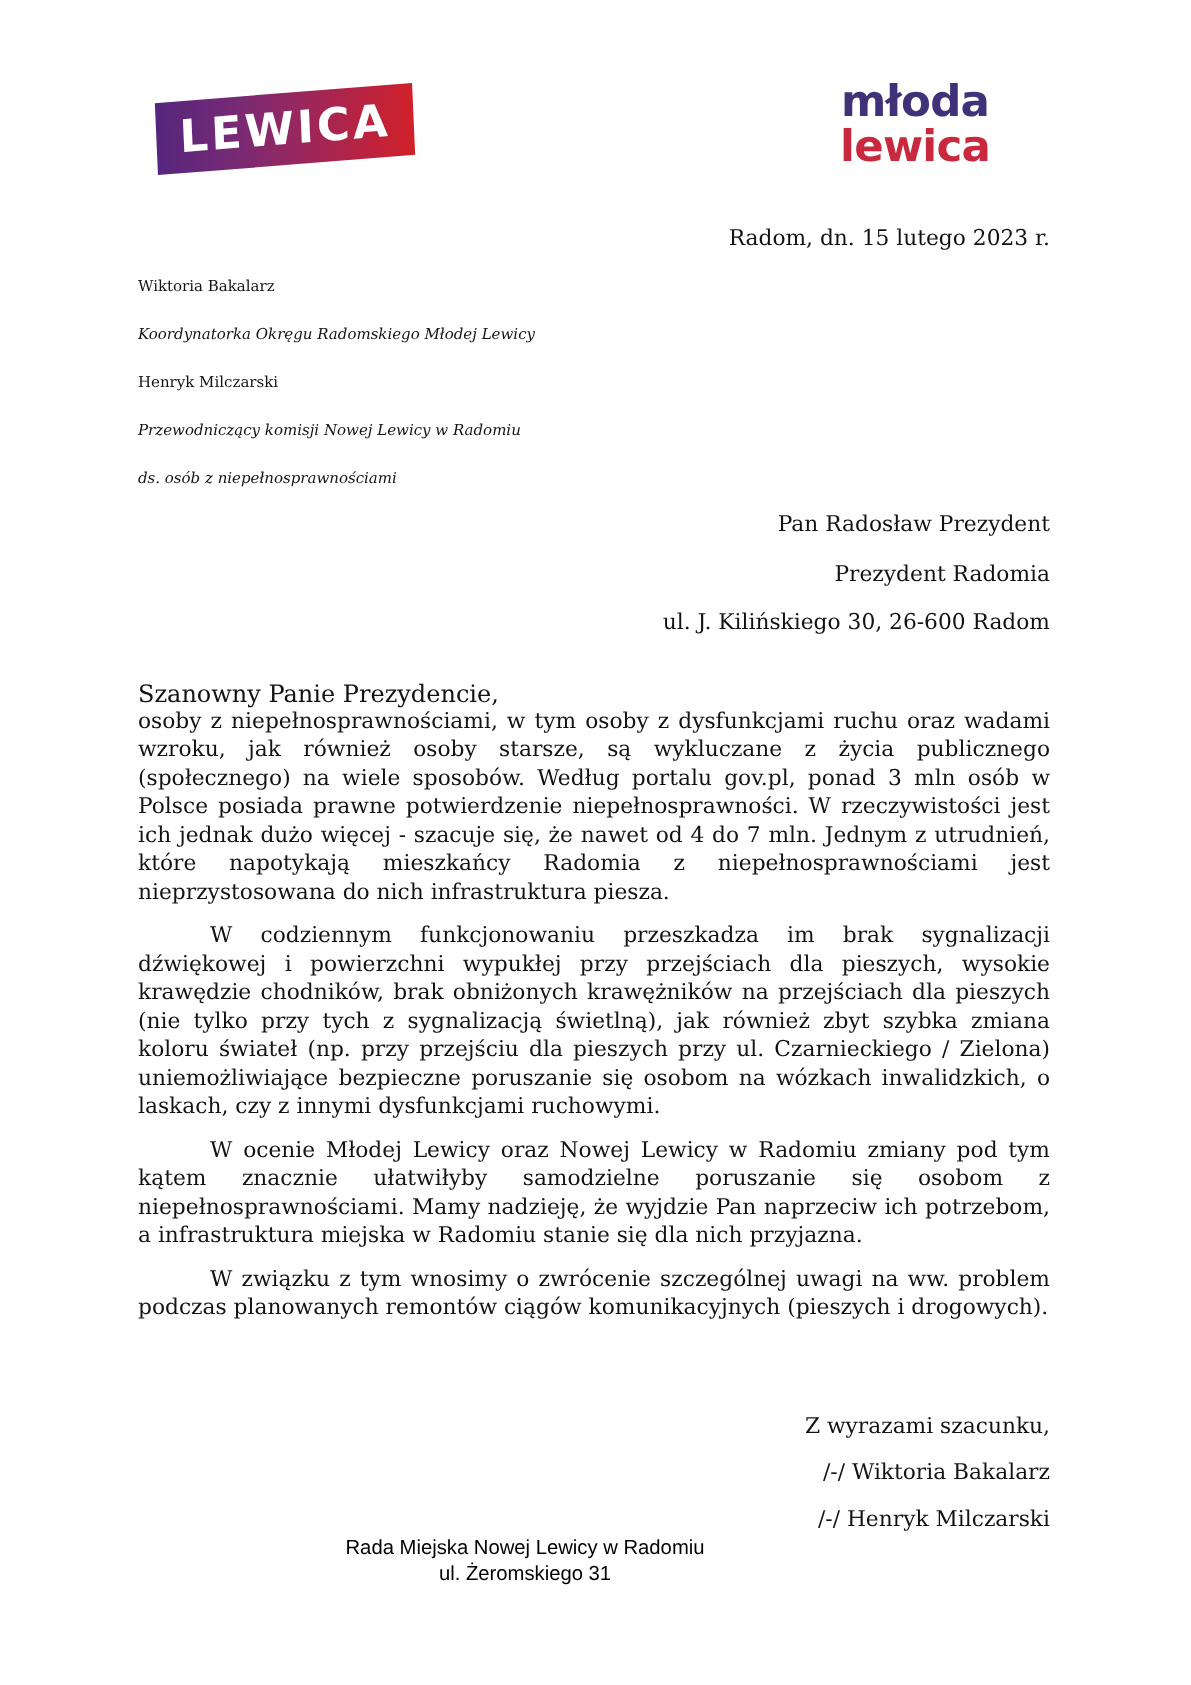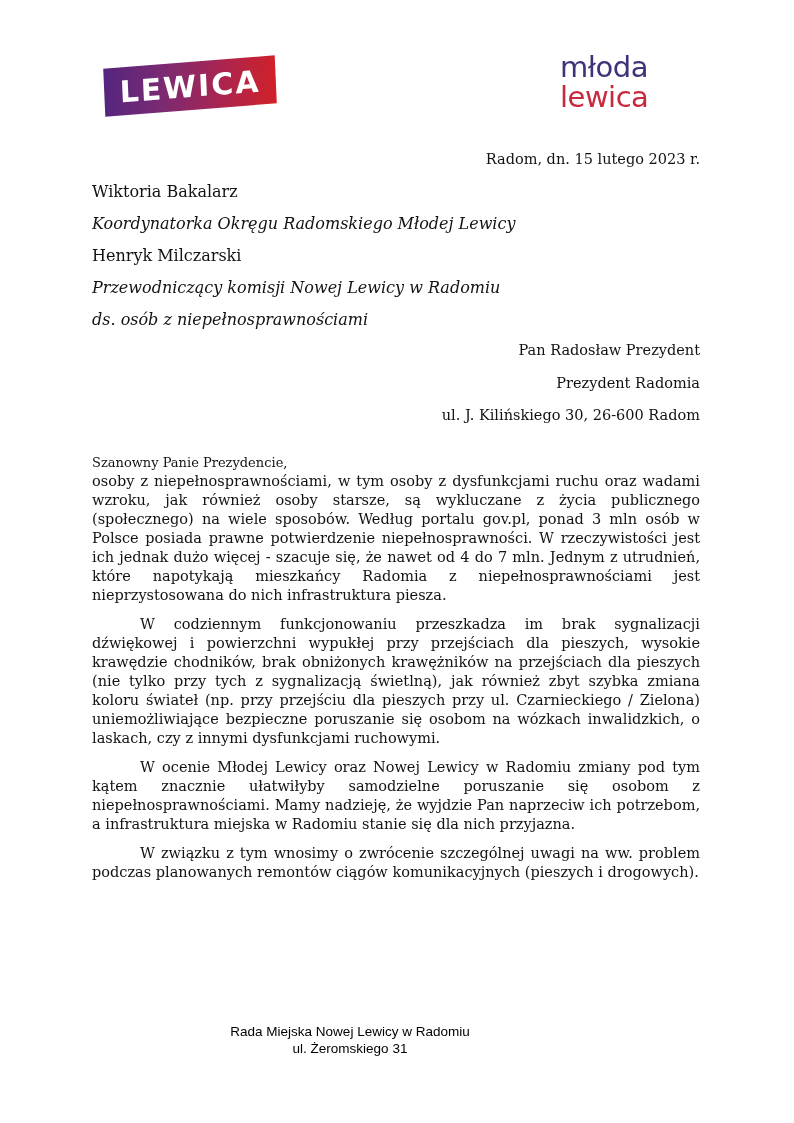--- a/index.html
+++ b/index.html
@@ -18,32 +18,32 @@
     transform:rotate(-4.5deg) skewX(-2deg);
     display:flex;align-items:center;justify-content:center;
   }
   .lewica-banner .txt{
     font-family:"DejaVu Sans","Liberation Sans",sans-serif;
     font-weight:bold;font-size:30px;letter-spacing:2px;color:#ffffff;
   }
   .mloda-logo{
     position:absolute;left:560px;top:52px;
     font-family:"DejaVu Sans","Liberation Sans",sans-serif;
-    font-weight:normal;font-size:29px;line-height:30px;letter-spacing:-0.5px;
+    font-weight:bold;font-size:29px;line-height:30px;letter-spacing:-0.5px;text-align:center;
   }
   .mloda-logo .l1{display:block;color:#3f3278;}
   .mloda-logo .l2{display:block;color:#c8293e;}
   
   .sec{position:absolute;left:92px;width:608px;}
   .sec-date{top:149px;text-align:right;font-size:14.5px;line-height:20px;}
-  .sec-sender{top:176px;font-size:16px;line-height:32px;}
+  .sec-sender{top:176px;font-size:10px;line-height:32px;}
   .sec-sender .it{font-style:italic;}
   .sec-sender div{white-space:nowrap;}
   .sec-recipient{top:334px;text-align:right;font-size:14.5px;line-height:32.5px;}
-  .sec-salutation{top:453px;font-size:13px;line-height:20px;}
+  .sec-salutation{top:453px;font-size:16px;line-height:20px;}
   .sec-body{top:472px;}
   .sec-body p{
     margin:0 0 10px 0;
     font-size:14.5px;line-height:19px;
     text-align:justify;
   }
   .sec-body p.indent{text-indent:48px;}
   .sec-signature{top:936px;text-align:right;font-size:14.5px;line-height:31px;}
   .sec-footer{
     position:absolute;left:0;top:1024px;width:700px;
@@ -84,19 +84,24 @@
 
   <div class="sec sec-salutation">Szanowny Panie Prezydencie,</div>
 
   <div class="sec sec-body">
     <p>osoby z niepełnosprawnościami, w tym osoby z dysfunkcjami ruchu oraz wadami wzroku, jak również osoby starsze, są wykluczane z życia publicznego (społecznego) na wiele sposobów. Według portalu gov.pl, ponad 3 mln osób w Polsce posiada prawne potwierdzenie niepełnosprawności. W rzeczywistości jest ich jednak dużo więcej - szacuje się, że nawet od 4 do 7 mln. Jednym z utrudnień, które napotykają mieszkańcy Radomia z niepełnosprawnościami jest nieprzystosowana do nich infrastruktura piesza.</p>
     <p class="indent">W codziennym funkcjonowaniu przeszkadza im brak sygnalizacji dźwiękowej i powierzchni wypukłej przy przejściach dla pieszych, wysokie krawędzie chodników, brak obniżonych krawężników na przejściach dla pieszych (nie tylko przy tych z sygnalizacją świetlną), jak również zbyt szybka zmiana koloru świateł (np. przy przejściu dla pieszych przy ul. Czarnieckiego / Zielona) uniemożliwiające bezpieczne poruszanie się osobom na wózkach inwalidzkich, o laskach, czy z innymi dysfunkcjami ruchowymi.</p>
     <p class="indent">W ocenie Młodej Lewicy oraz Nowej Lewicy w Radomiu zmiany pod tym kątem znacznie ułatwiłyby samodzielne poruszanie się osobom z niepełnosprawnościami. Mamy nadzieję, że wyjdzie Pan naprzeciw ich potrzebom, a infrastruktura miejska w Radomiu stanie się dla nich przyjazna.</p>
     <p class="indent">W związku z tym wnosimy o zwrócenie szczególnej uwagi na ww. problem podczas planowanych remontów ciągów komunikacyjnych (pieszych i drogowych).</p>
   </div>
 
+  <div class="sec sec-signature">
+    <div>Z wyrazami szacunku,</div>
+    <div>/-/ Wiktoria Bakalarz</div>
+    <div>/-/ Henryk Milczarski</div>
+  </div>
 
   <div class="sec-footer">
     <div>Rada Miejska Nowej Lewicy w Radomiu</div>
     <div>ul. Żeromskiego 31</div>
   </div>
 
 </div>
 
 </body></html>

